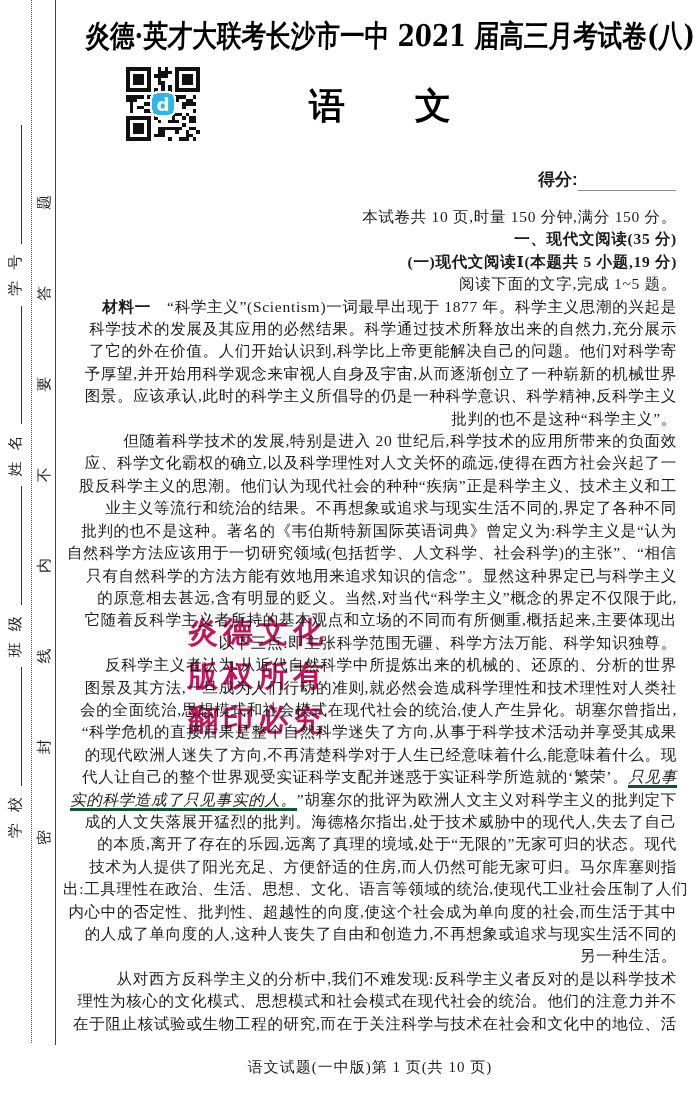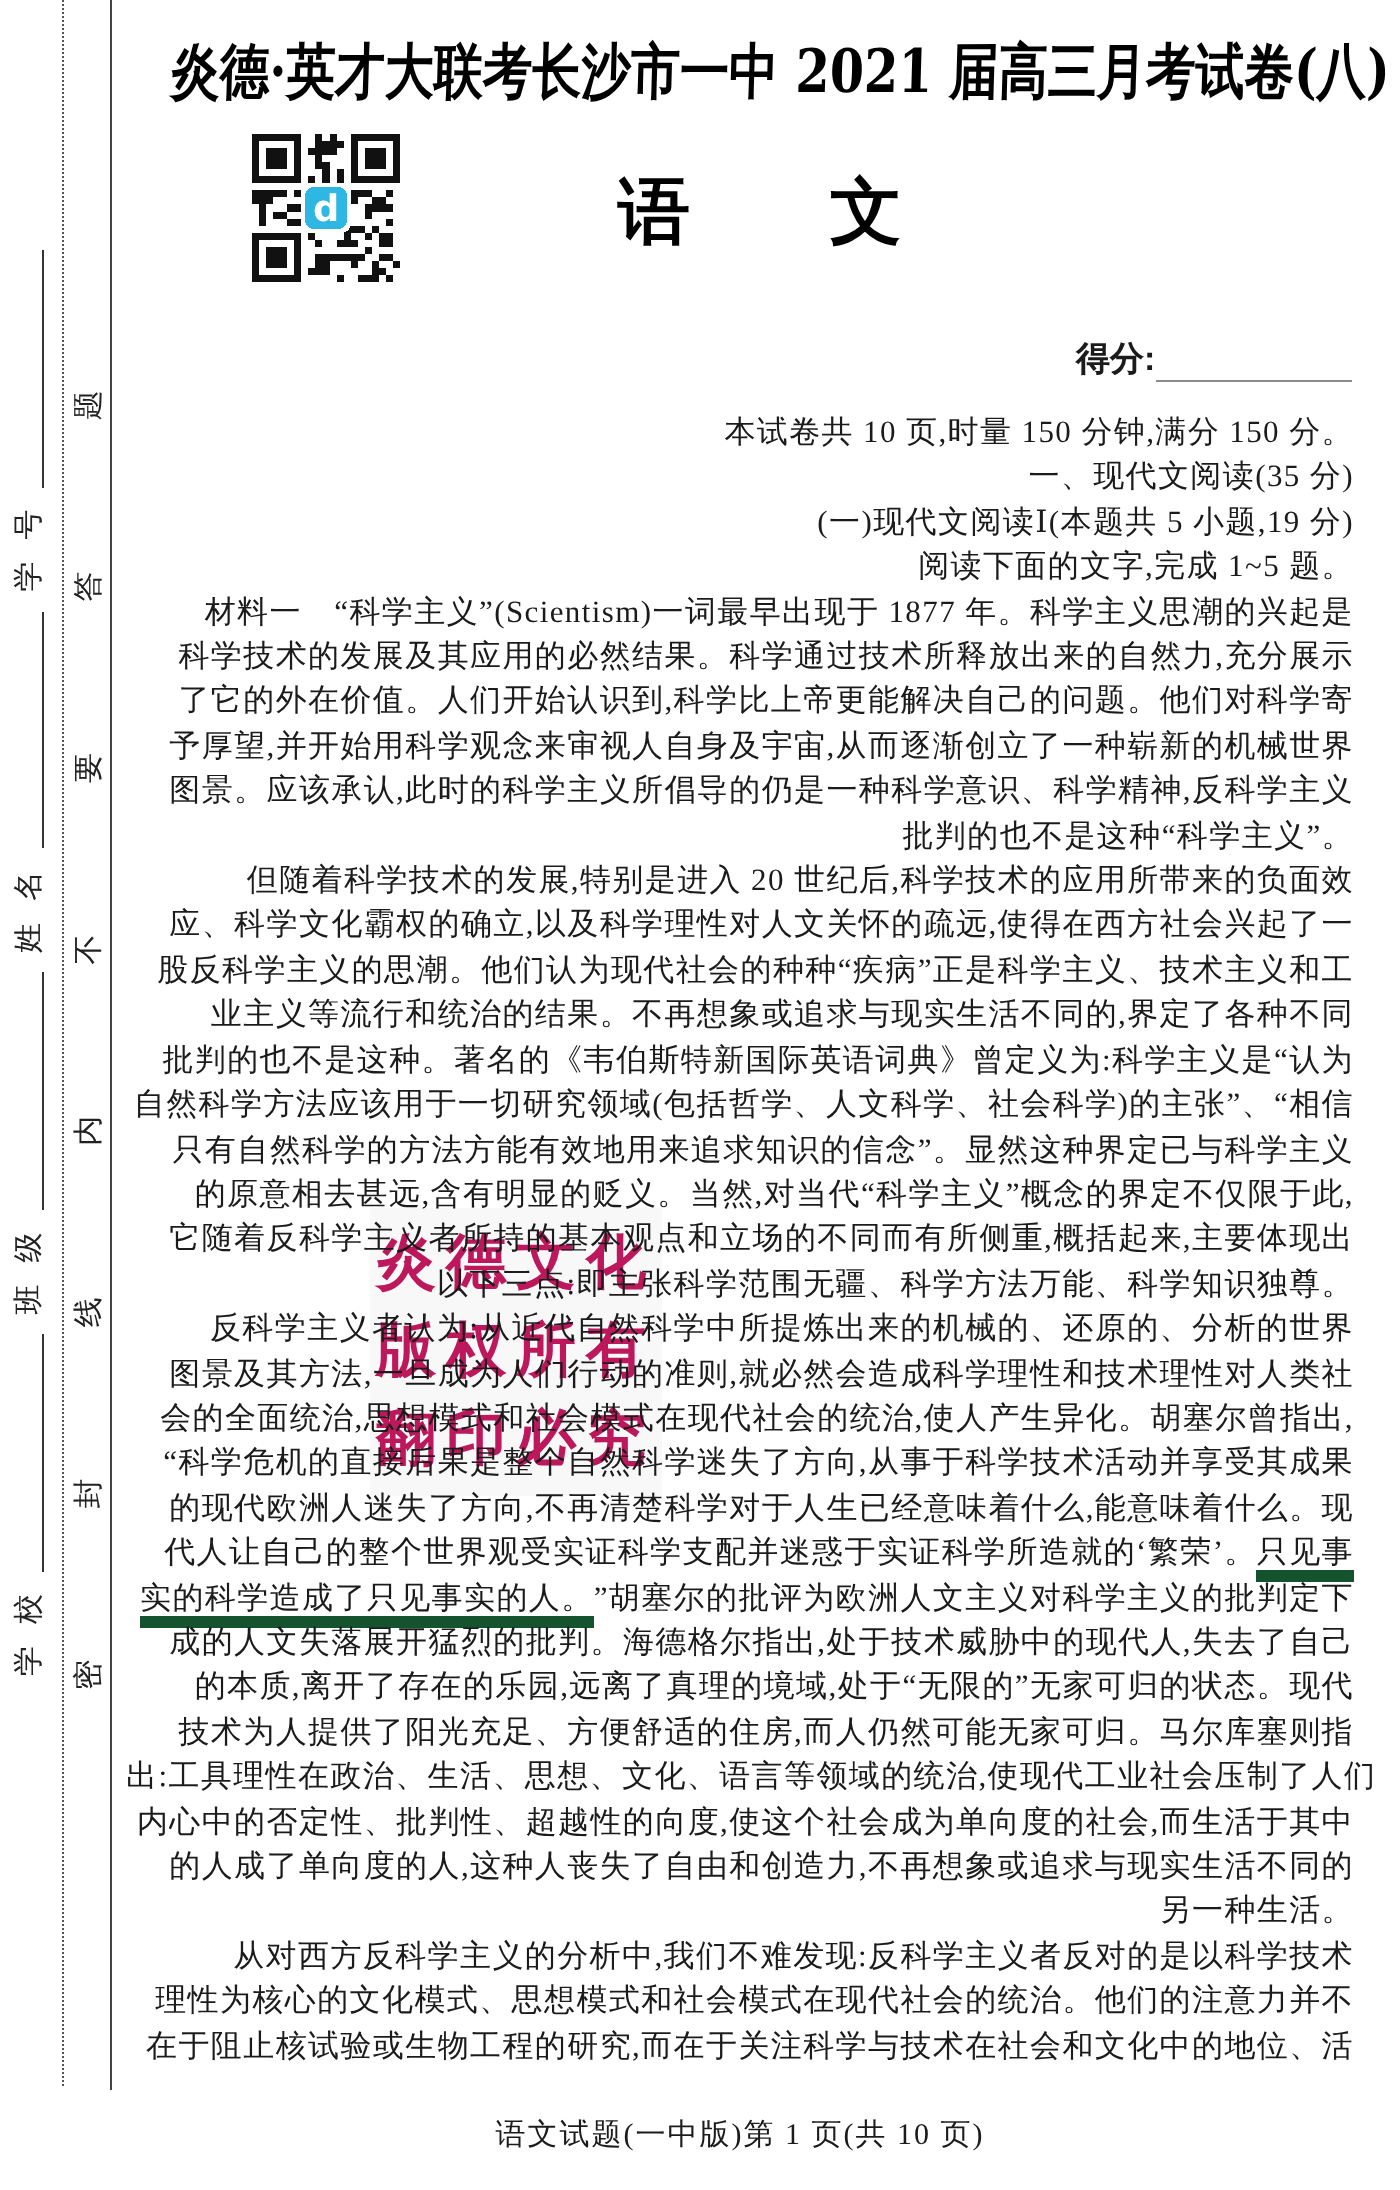--- a/index.html
+++ b/index.html
@@ -49,22 +49,22 @@
     font-size:30px;font-weight:bold;color:#be185d;letter-spacing:5px;
     line-height:44px;font-family:"Liberation Sans","DejaVu Sans",sans-serif;
   }
   
   .body-text{
     position:absolute;left:63px;top:206px;width:614px;z-index:1;
     font-size:15.5px;line-height:22.4px;letter-spacing:.7px;text-align:right;
   }
   .body-text .line{white-space:nowrap;}
   .body-text .ind{padding-left:31px;}
-  .body-text .b{font-weight:normal;}
-  .body-text .u{border-bottom:6px solid #14532d;}
+  .body-text .b{font-weight:bold;}
+  .body-text .u{border-bottom:3px solid #14532d;font-style:italic;}
   
   .footer{
     position:absolute;left:63px;top:1058px;width:614px;text-align:center;
     font-size:15px;letter-spacing:1px;z-index:1;
   }
 </style>
 </head>
 <body>
 
 <div class="page">

